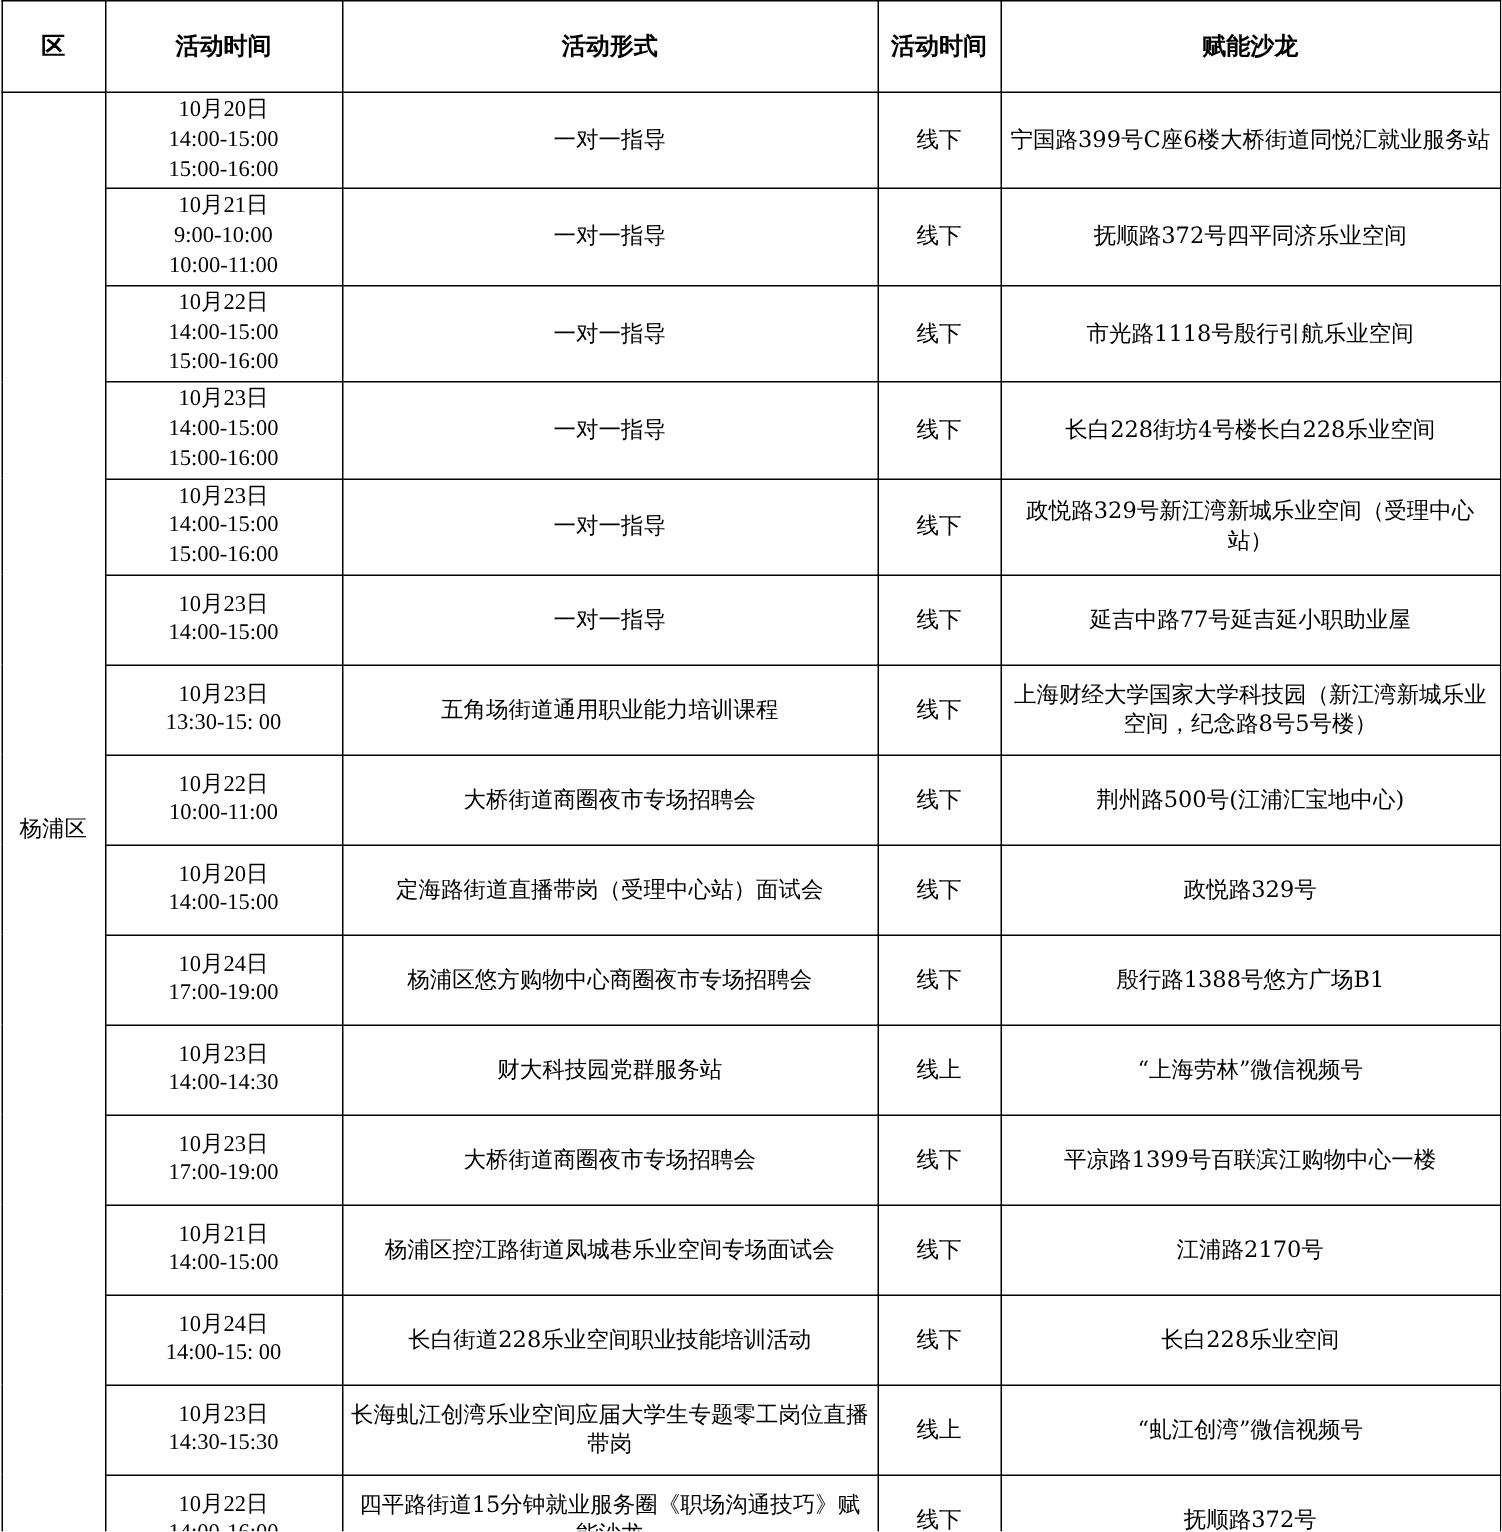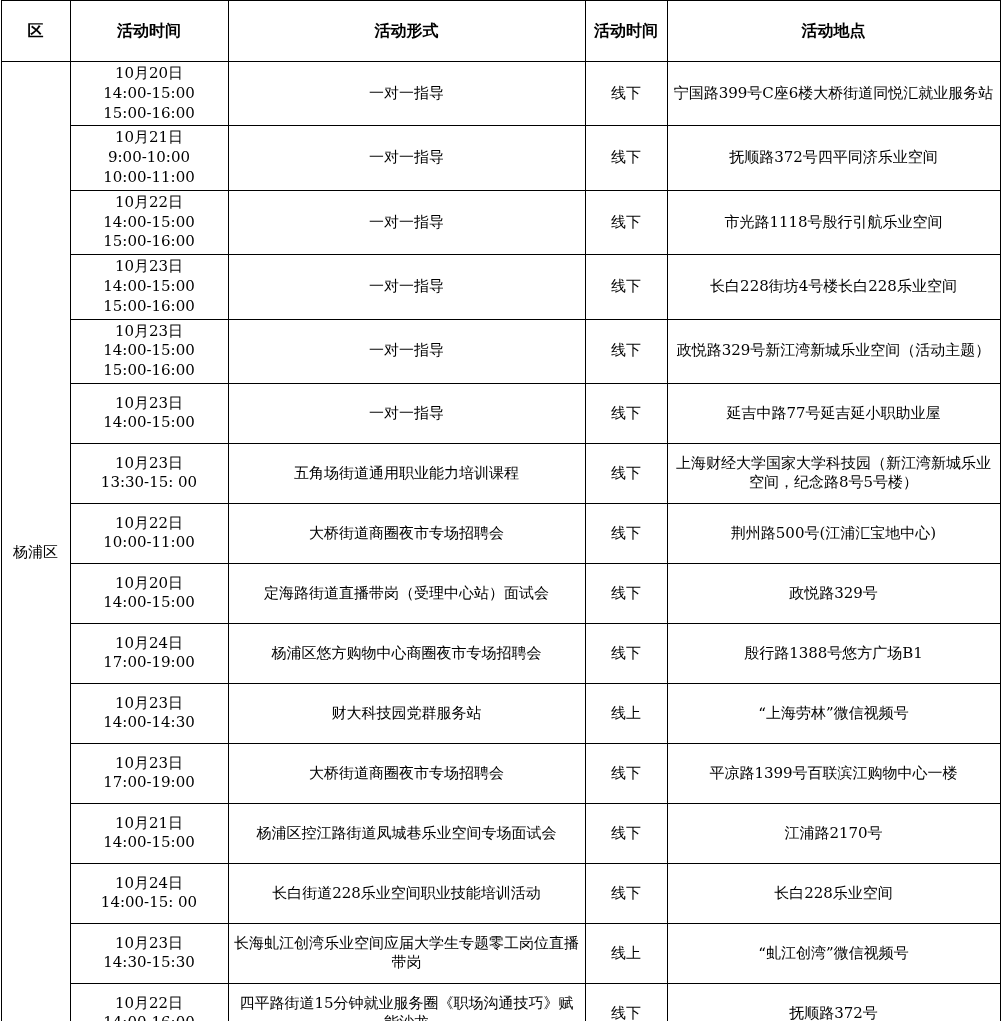--- a/index.html
+++ b/index.html
@@ -38,41 +38,42 @@
   }
   tbody td {
     font-size: 15px;
     line-height: 1.32;
   }
   td.district-cell {
     font-size: 15px;
   }
   td.time-cell {
     white-space: pre-line;
+    font-family: Liberation Serif, serif;
   }
 </style>
 </head>
 <body>
 
 <div class="page">
   <table class="activities">
     <colgroup>
       <col style="width:69px">
       <col style="width:158px">
       <col style="width:357px">
       <col style="width:82px">
       <col style="width:333px">
     </colgroup>
     <thead>
       <tr>
         <th>区</th>
         <th>活动时间</th>
         <th>活动形式</th>
         <th>活动时间</th>
-        <th>活动地点</th>
+        <th>赋能沙龙</th>
       </tr>
     </thead>
     <tbody>
         <tr>
           <td rowspan="16" class="district-cell">杨浦区</td>
           <td class="time-cell">10月20日
 14:00-15:00
 15:00-16:00</td>
           <td class="theme-cell">一对一指导</td>
           <td class="format-cell">线下</td>
@@ -101,21 +102,21 @@
           <td class="theme-cell">一对一指导</td>
           <td class="format-cell">线下</td>
           <td class="location-cell">长白228街坊4号楼长白228乐业空间</td>
         </tr>
         <tr>
           <td class="time-cell">10月23日
 14:00-15:00
 15:00-16:00</td>
           <td class="theme-cell">一对一指导</td>
           <td class="format-cell">线下</td>
-          <td class="location-cell">政悦路329号新江湾新城乐业空间（活动主题）</td>
+          <td class="location-cell">政悦路329号新江湾新城乐业空间（受理中心站）</td>
         </tr>
         <tr>
           <td class="time-cell">10月23日
 14:00-15:00</td>
           <td class="theme-cell">一对一指导</td>
           <td class="format-cell">线下</td>
           <td class="location-cell">延吉中路77号延吉延小职助业屋</td>
         </tr>
         <tr>
           <td class="time-cell">10月23日

